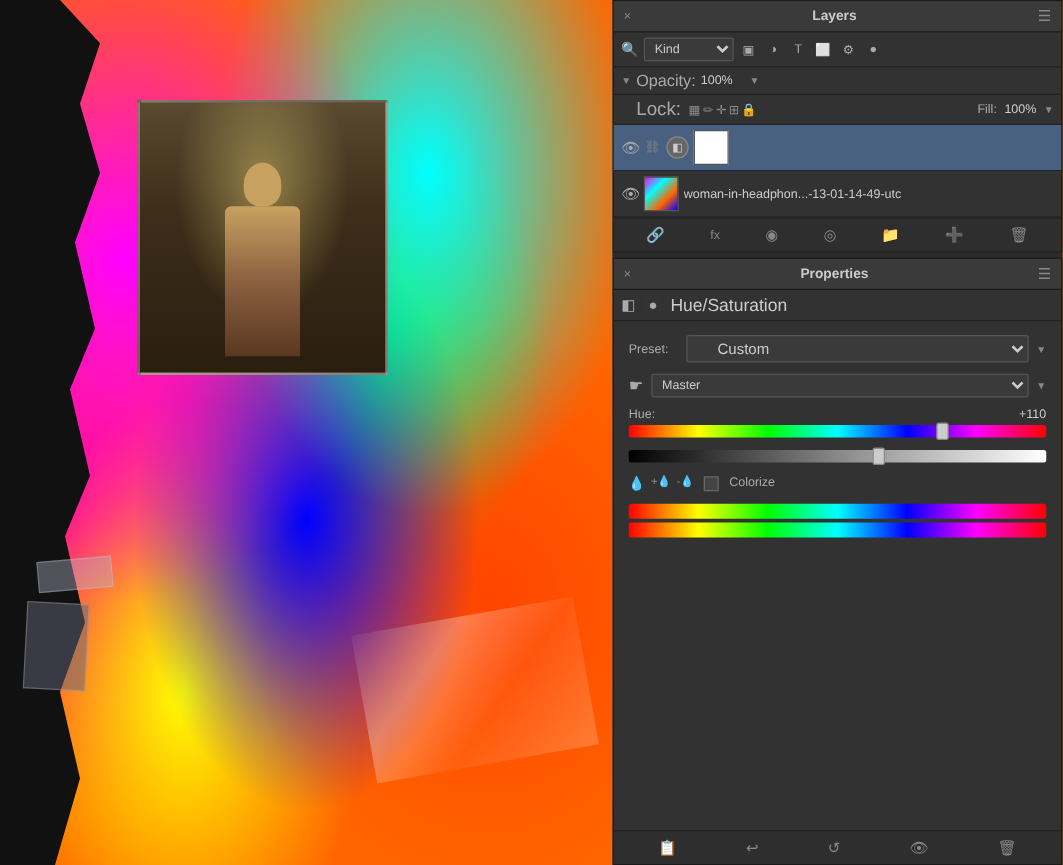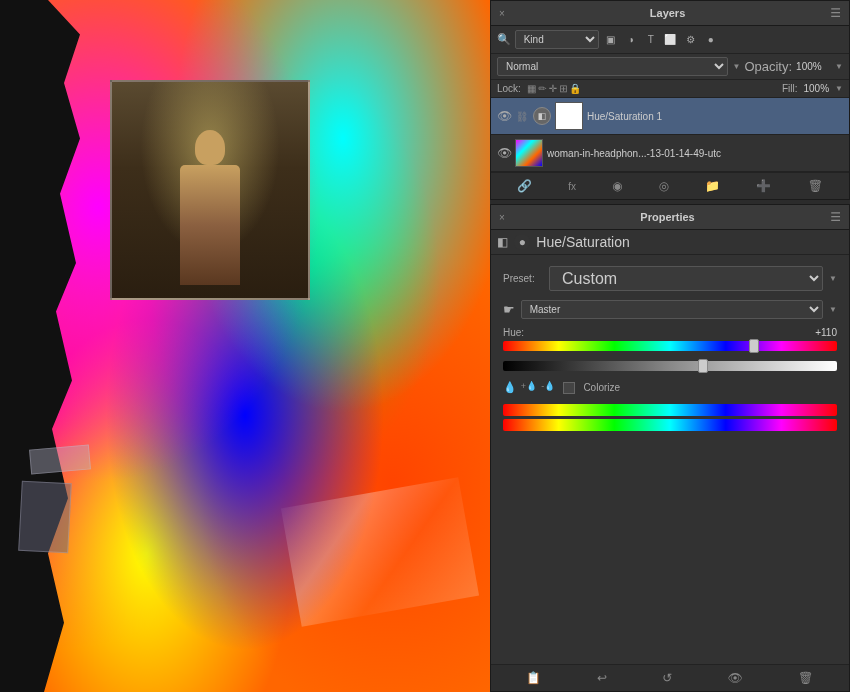--- a/index.html
+++ b/index.html
@@ -189,21 +189,21 @@
       border-bottom: 1px solid #222;
     }
 
     .kind-dropdown {
       background: #3a3a3a;
       border: 1px solid #555;
       color: #ccc;
       font-size: 10px;
       padding: 2px 4px;
       border-radius: 2px;
-      width: 84px;
+      width: 72px;
     }
 
     .icon-btn {
       width: 16px;
       height: 16px;
       display: flex;
       align-items: center;
       justify-content: center;
       font-size: 10px;
       color: #aaa;
@@ -243,22 +243,23 @@
     
     .lock-row {
       display: flex;
       align-items: center;
       padding: 3px 6px;
       gap: 6px;
       border-bottom: 1px solid #222;
     }
 
     .lock-label {
-      font-size: 10px;
-      color: #aaa;
+      font-size: 15px;
+      color: #aaa;
+      margin-left: 12px;
     }
 
     .fill-label {
       font-size: 10px;
       color: #aaa;
       margin-left: auto;
     }
 
     .fill-value {
       font-size: 10px;
@@ -375,22 +376,22 @@
     .preset-label {
       font-size: 10px;
       color: #aaa;
       width: 40px;
     }
 
     .preset-dropdown {
       background: #3a3a3a;
       border: 1px solid #555;
       color: #ccc;
-      font-size: 16px;
-      padding: 2px 8px;
+      font-size: 12px;
+      padding: 2px 20px;
       border-radius: 2px;
       flex: 1;
     }
 
     
     .master-row {
       display: flex;
       align-items: center;
       padding: 4px 6px;
       gap: 6px;
@@ -606,23 +607,20 @@
       </select>
       <span class="icon-btn">▣</span>
       <span class="icon-btn">◑</span>
       <span class="icon-btn">T</span>
       <span class="icon-btn">⬜</span>
       <span class="icon-btn">⚙</span>
       <span class="icon-btn">●</span>
     </div>
 
     <div class="blend-row">
-      <select class="blend-dropdown">
-        <option>Normal</option>
-      </select>
       <span class="chevron">▼</span>
       <span class="opacity-label">Opacity:</span>
       <span class="opacity-value">100%</span>
       <span class="chevron">▼</span>
     </div>
 
     <div class="lock-row">
       <span class="lock-label">Lock:</span>
       <div class="lock-icons">
         <span class="lock-ico">▦</span>
@@ -636,21 +634,20 @@
       <span class="chevron">▼</span>
     </div>
 
     <div class="layer-row selected">
       <span class="eye-icon">👁</span>
       <span class="chain-icon">⛓</span>
       <div class="layer-icons-group">
         <div class="adj-icon">◧</div>
         <div class="layer-thumb-mask" style="background:#fff;"></div>
       </div>
-      <span class="layer-name">Hue/Saturation 1</span>
     </div>
 
     <div class="layer-row">
       <span class="eye-icon">👁</span>
       <div class="img-thumb" style="background:linear-gradient(135deg,#ff00ff,#00ffff,#ff6600,#0000ff);width:28px;height:28px;border:1px solid #555;"></div>
       <span class="layer-name">woman-in-headphon...-13-01-14-49-utc</span>
     </div>
 
     <div class="layers-bottom">
       <span class="bottom-icon">🔗</span>

